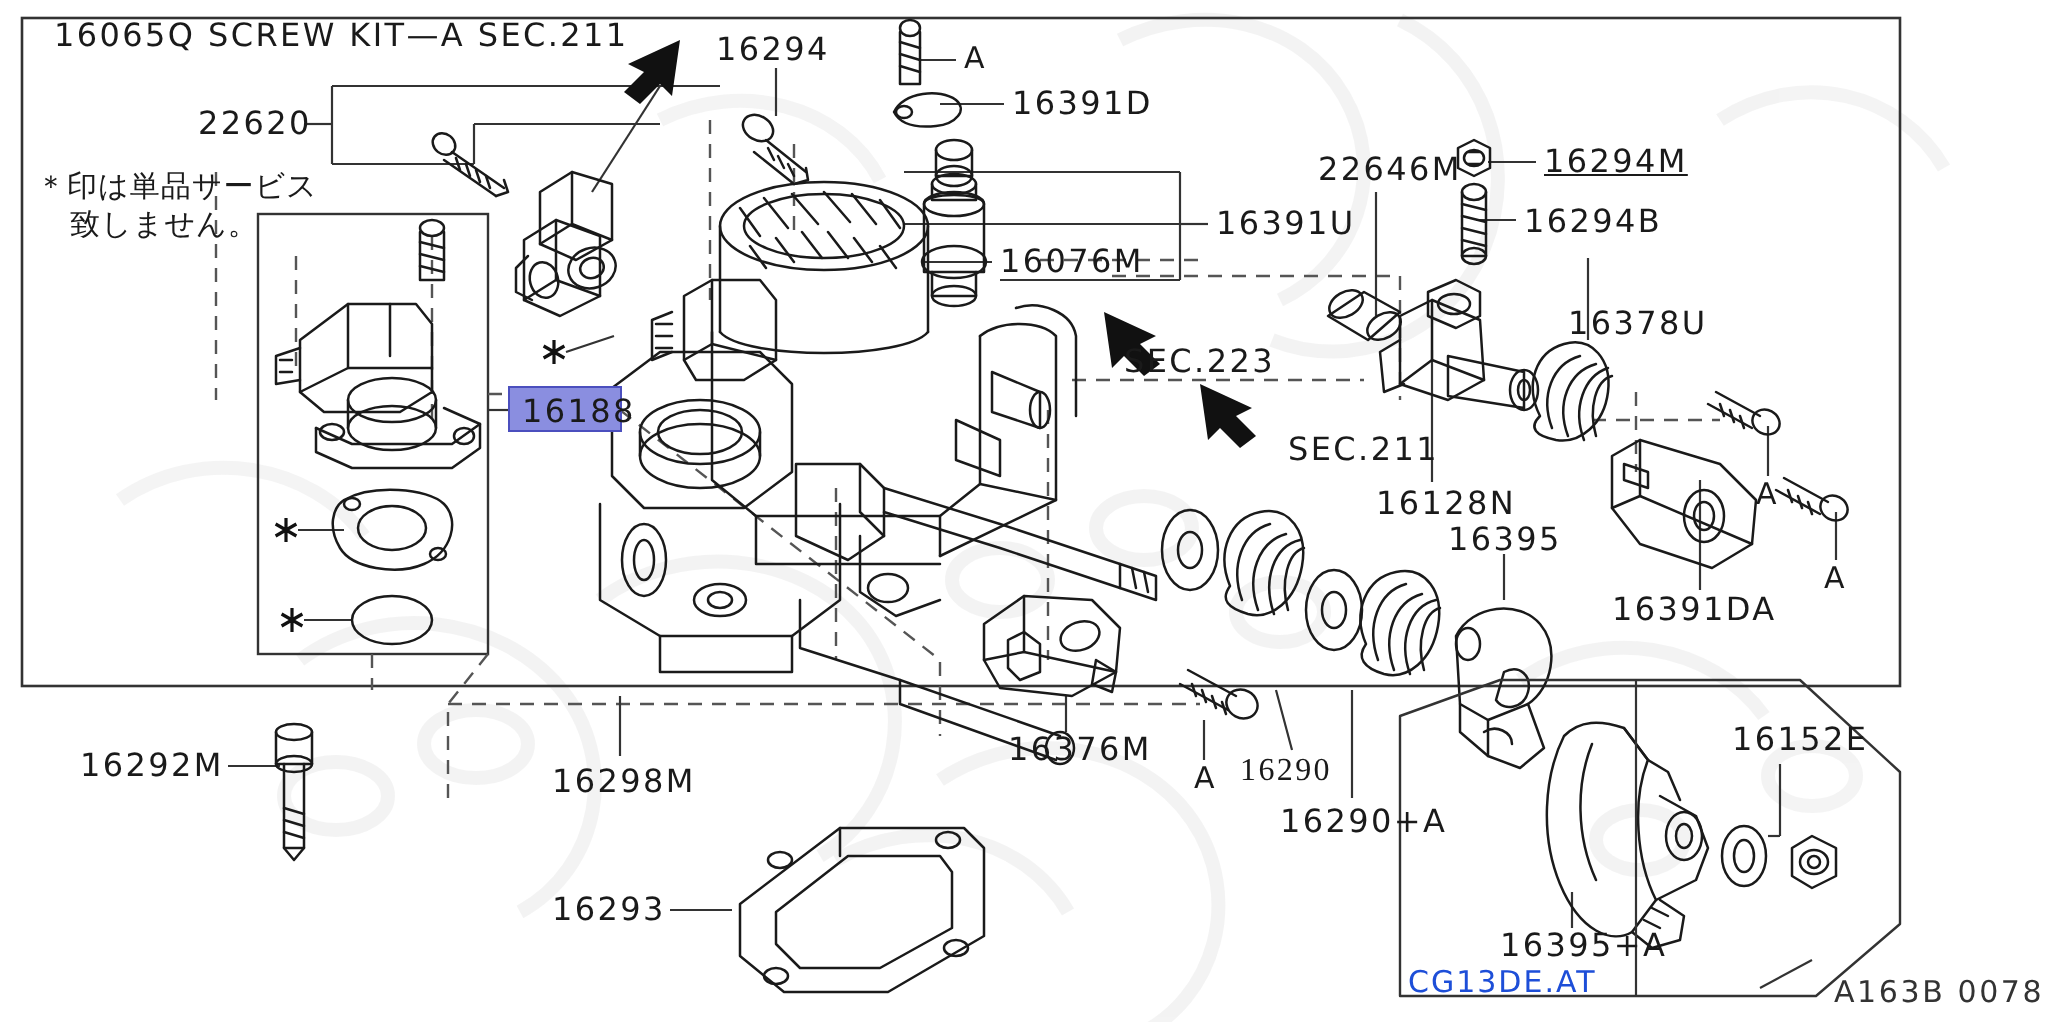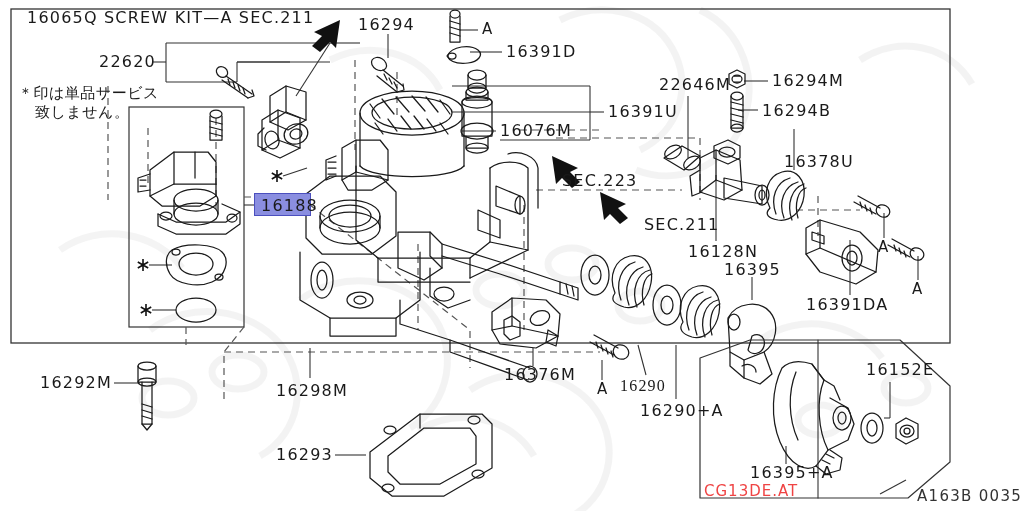--- a/index.html
+++ b/index.html
@@ -7,21 +7,21 @@
     position:relative;width:1024px;height:511px;background:#ffffff;
     font-family:"DejaVu Sans",sans-serif;overflow:hidden;
   }
   #artwork{position:absolute;left:0;top:0;width:1024px;height:511px;}
   .lbl{
     position:absolute;white-space:nowrap;color:#1a1a1a;
     font-family:"DejaVu Sans",sans-serif;
     font-size:16px;letter-spacing:1.2px;line-height:1;
   }
   .lbl.jp{font-size:15px;letter-spacing:.5px;line-height:1.35;}
-  .lbl.code{font-size:15px;letter-spacing:1px;color:#ef4444;}
+  .lbl.code{font-size:15px;letter-spacing:1px;color:#1d4ed8;}
   .lbl.corner{font-size:15px;letter-spacing:1.3px;color:#333;}
   .lbl.aletter{font-size:15px;letter-spacing:0;}
   .hl{
     position:absolute;background:#8a8ee0;border:1.5px solid #4b4fbe;
     box-sizing:border-box;
   }
   .hl .hltext{
     position:absolute;left:6px;top:2px;font-size:16px;letter-spacing:1.2px;
     color:#1a1a1a;font-family:"DejaVu Sans",sans-serif;white-space:nowrap;
   }
@@ -499,21 +499,21 @@
   <div class="lbl aletter" style="left:482px;top:22px;">A</div>
 
   <div class="lbl" style="left:506px;top:44px;">16391D</div>
 
   <div class="lbl" style="left:608px;top:104px;">16391U</div>
 
   <div class="lbl" style="left:500px;top:123px;">16076M</div>
 
   <div class="lbl" style="left:659px;top:77px;">22646M</div>
 
-  <div class="lbl" style="left:772px;top:73px;">16294M</div>
+  <div class="lbl" style="left:772px;top:73px;text-decoration:underline;">16294M</div>
 
   <div class="lbl" style="left:762px;top:103px;">16294B</div>
 
   <div class="lbl" style="left:767px;top:154px;margin-left:17px;">16378U</div>
 
   <div class="lbl" style="left:562px;top:173px;">SEC.223</div>
 
   <div class="lbl" style="left:644px;top:217px;">SEC.211</div>
 
   <div class="lbl" style="left:688px;top:244px;">16128N</div>
@@ -543,15 +543,15 @@
   <div class="lbl" style="left:620px;top:378px;font-family:Liberation Serif, serif;">16290</div>
 
   <div class="lbl" style="left:640px;top:403px;">16290+A</div>
 
   <div class="lbl" style="left:750px;top:465px;">16395+A</div>
 
   <div class="lbl" style="left:866px;top:362px;">16152E</div>
 
   <div class="lbl code" style="left:704px;top:484px;">CG13DE.AT</div>
 
-  <div class="lbl corner" style="left:917px;top:489px;">A163B 0035</div>
+  <div class="lbl corner" style="left:917px;top:489px;">A163B 0078</div>
 
 </div>
 
 </body></html>

